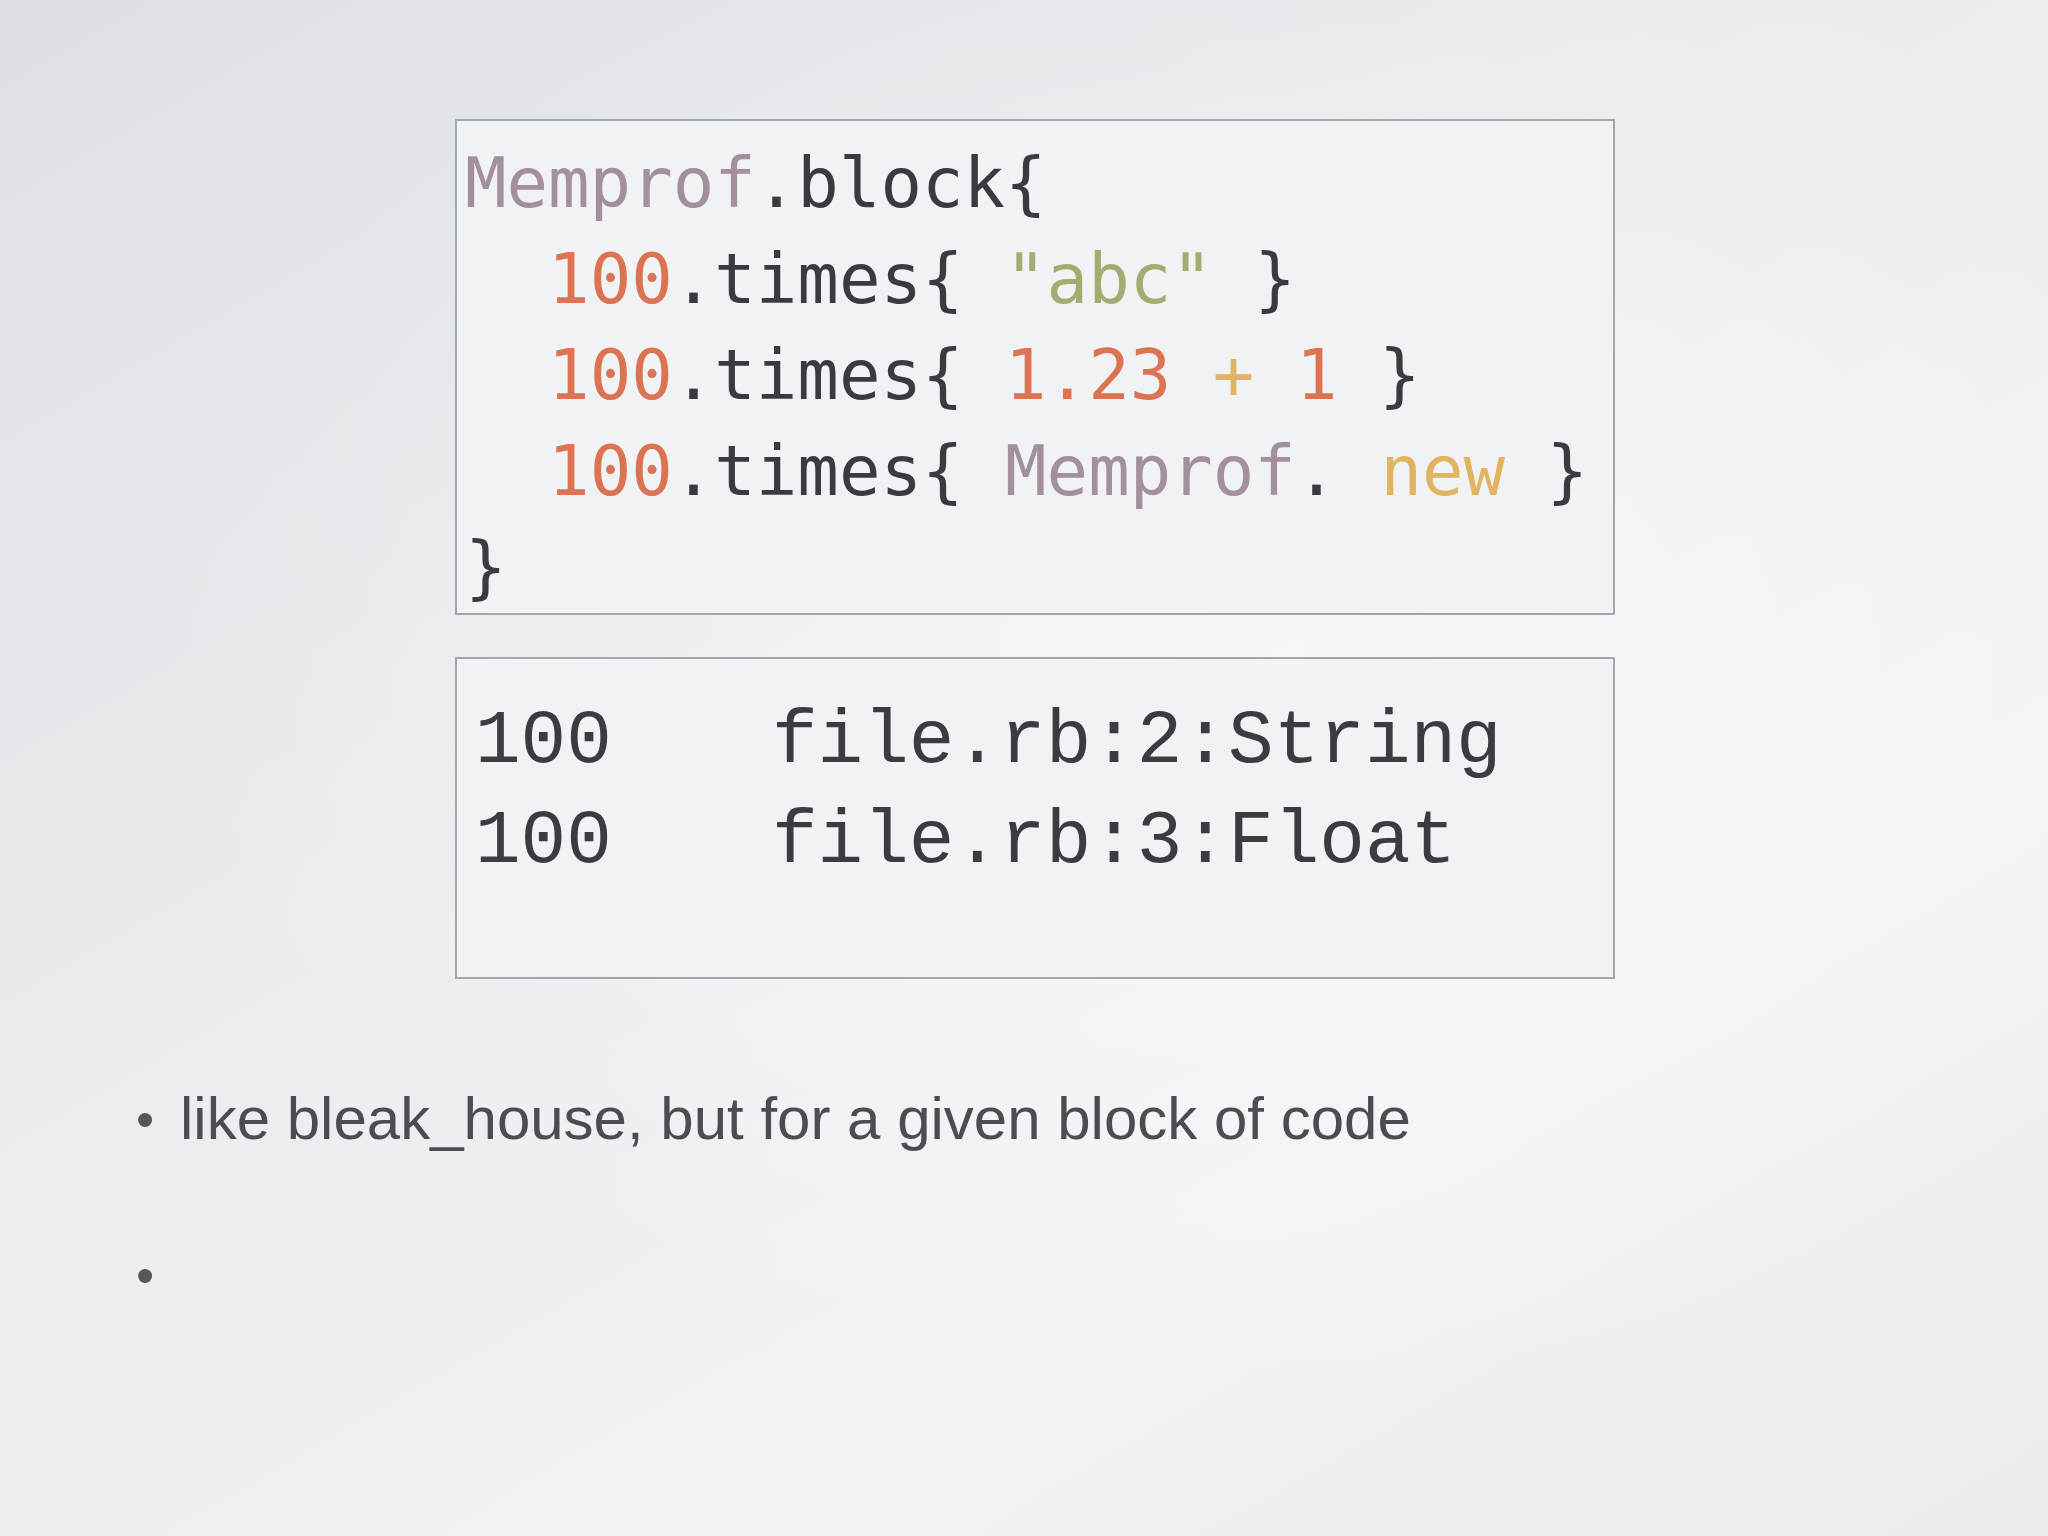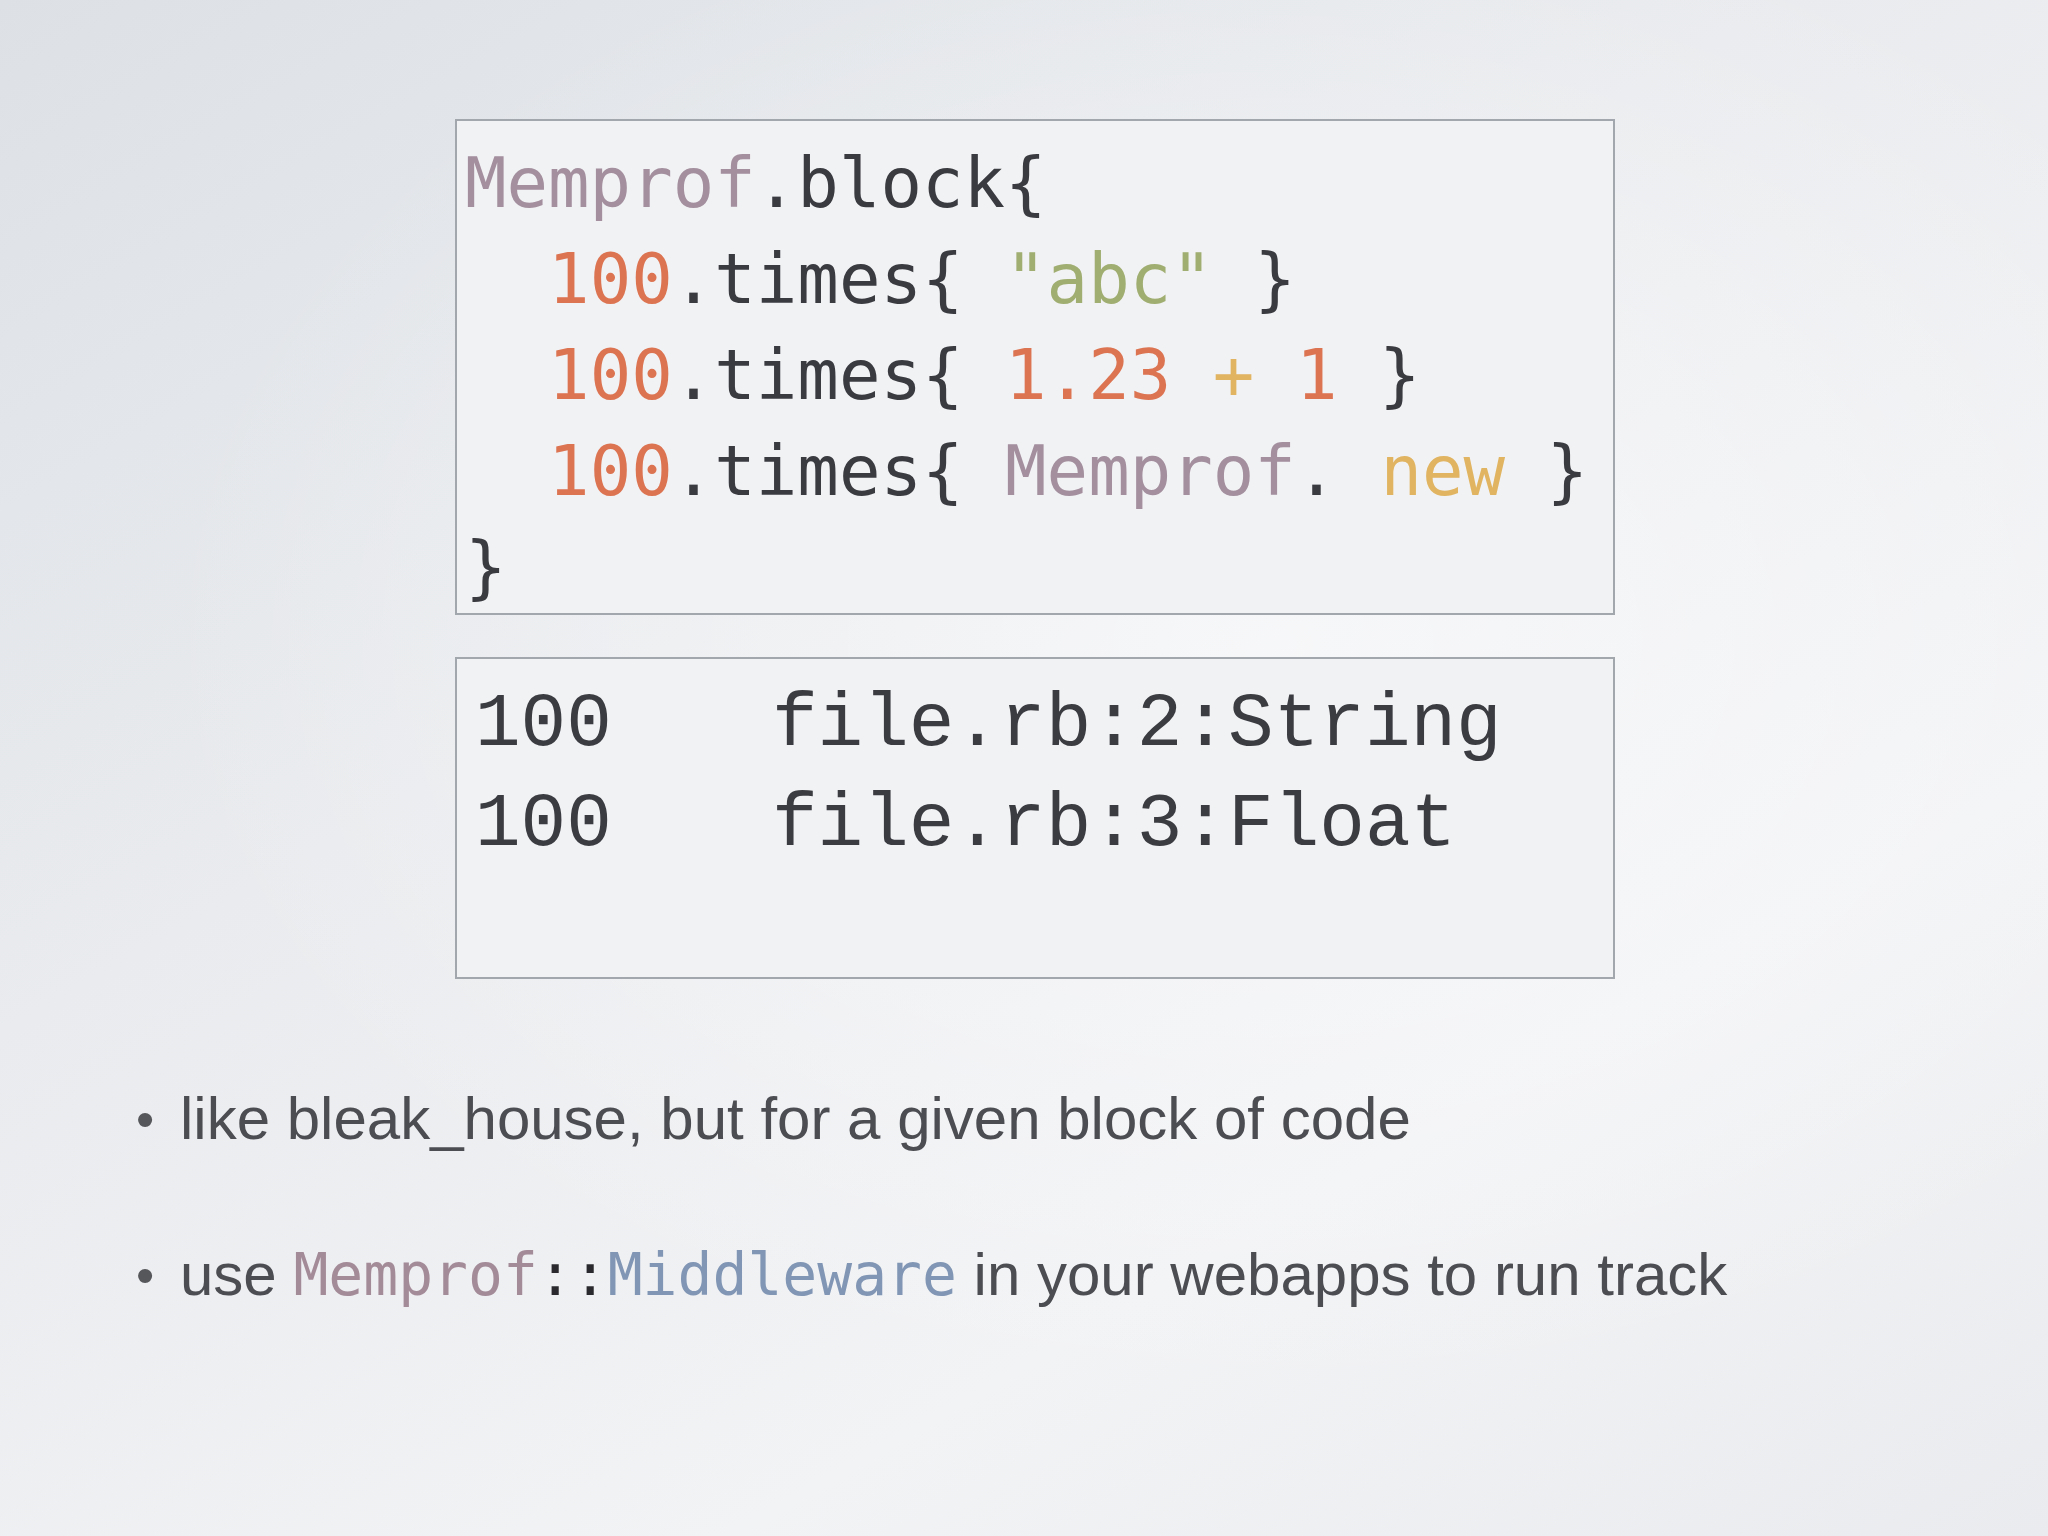--- a/index.html
+++ b/index.html
@@ -27,21 +27,21 @@
     font-family:"DejaVu Sans Mono", monospace;
     font-size:69px;line-height:96px;
     white-space:pre;color:var(--code-plain);
   }
   .tok-plain{color:var(--code-plain);}
   .tok-constant{color:var(--code-constant);}
   .tok-number{color:var(--code-number);}
   .tok-string{color:var(--code-string);}
   .tok-operator{color:var(--code-operator);}
   .tok-method{color:var(--code-operator);margin-left:43px;}
-  .output-rows{padding:16px 0 0 18px;}
+  .output-rows{padding:16px 0 0 18px;margin-top:17px;}
   .output-row{
     font-family:"Liberation Mono", monospace;
     font-size:76px;line-height:100px;
     color:var(--output-text);white-space:pre;
   }
   .output-count{display:inline-block;width:297px;}
   .bullet{
     position:absolute;left:136px;
     font-size:60px;line-height:84px;
     color:var(--bullet-text);
@@ -92,19 +92,18 @@
           <span class="bullet-marker">•</span>
           <div class="bullet-lines">
             <div class="bullet-line"><span class="seg-sans">like bleak_house, but for a given block of code</span></div>
           </div>
         </div>
       </div>
       <div class="bullet bullet-2">
         <div class="bullet-row">
           <span class="bullet-marker">•</span>
           <div class="bullet-lines">
-            <div class="bullet-line"><span class="seg-sans">use </span><span class="seg-mono-constant">Memprof</span><span class="seg-mono-plain">::</span><span class="seg-mono-middleware">Middleware</span><span class="seg-sans"> in your webapps to run track</span></div>
           </div>
         </div>
       </div>
     </div>
 
 </div>
 
 </body></html>

